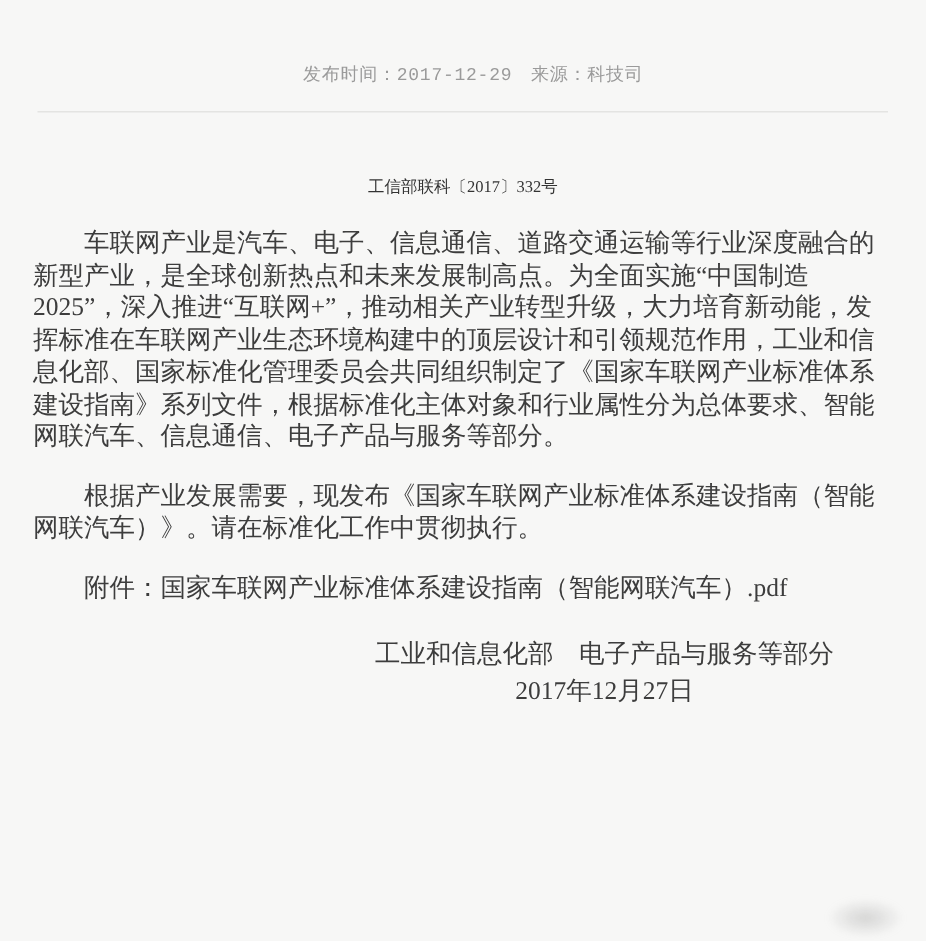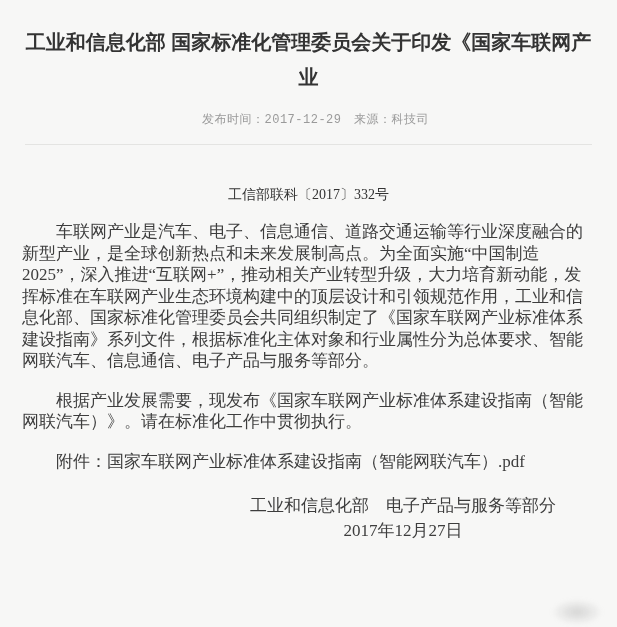--- a/index.html
+++ b/index.html
@@ -36,21 +36,21 @@
   }
 
   .divider {
     border:none;
     border-top:1px solid #e4e4e2;
     margin:16px 25px 0 25px;
     height:0;
   }
 
   .doc-number {
-    font-size:14px;
+    font-size:11px;
     line-height:20px;
     color:#333333;
     text-align:center;
     margin-top:40px;
   }
 
   .content {
     padding:0 25px 0 22px;
     font-size:17px;
     line-height:21.5px;
@@ -79,21 +79,20 @@
     filter:blur(2px);
     pointer-events:none;
   }
 </style>
 </head>
 <body>
 
 <div class="page">
 
   <h1 class="title">
-    <span class="t-line">工业和信息化部 国家标准化管理委员会关于印发《国家车联网产业</span>
   </h1>
 
   <div class="meta">发布时间：2017-12-29　来源：科技司</div>
 
   <hr class="divider">
 
   <div class="doc-number">工信部联科〔2017〕332号</div>
 
   <div class="content">
 

